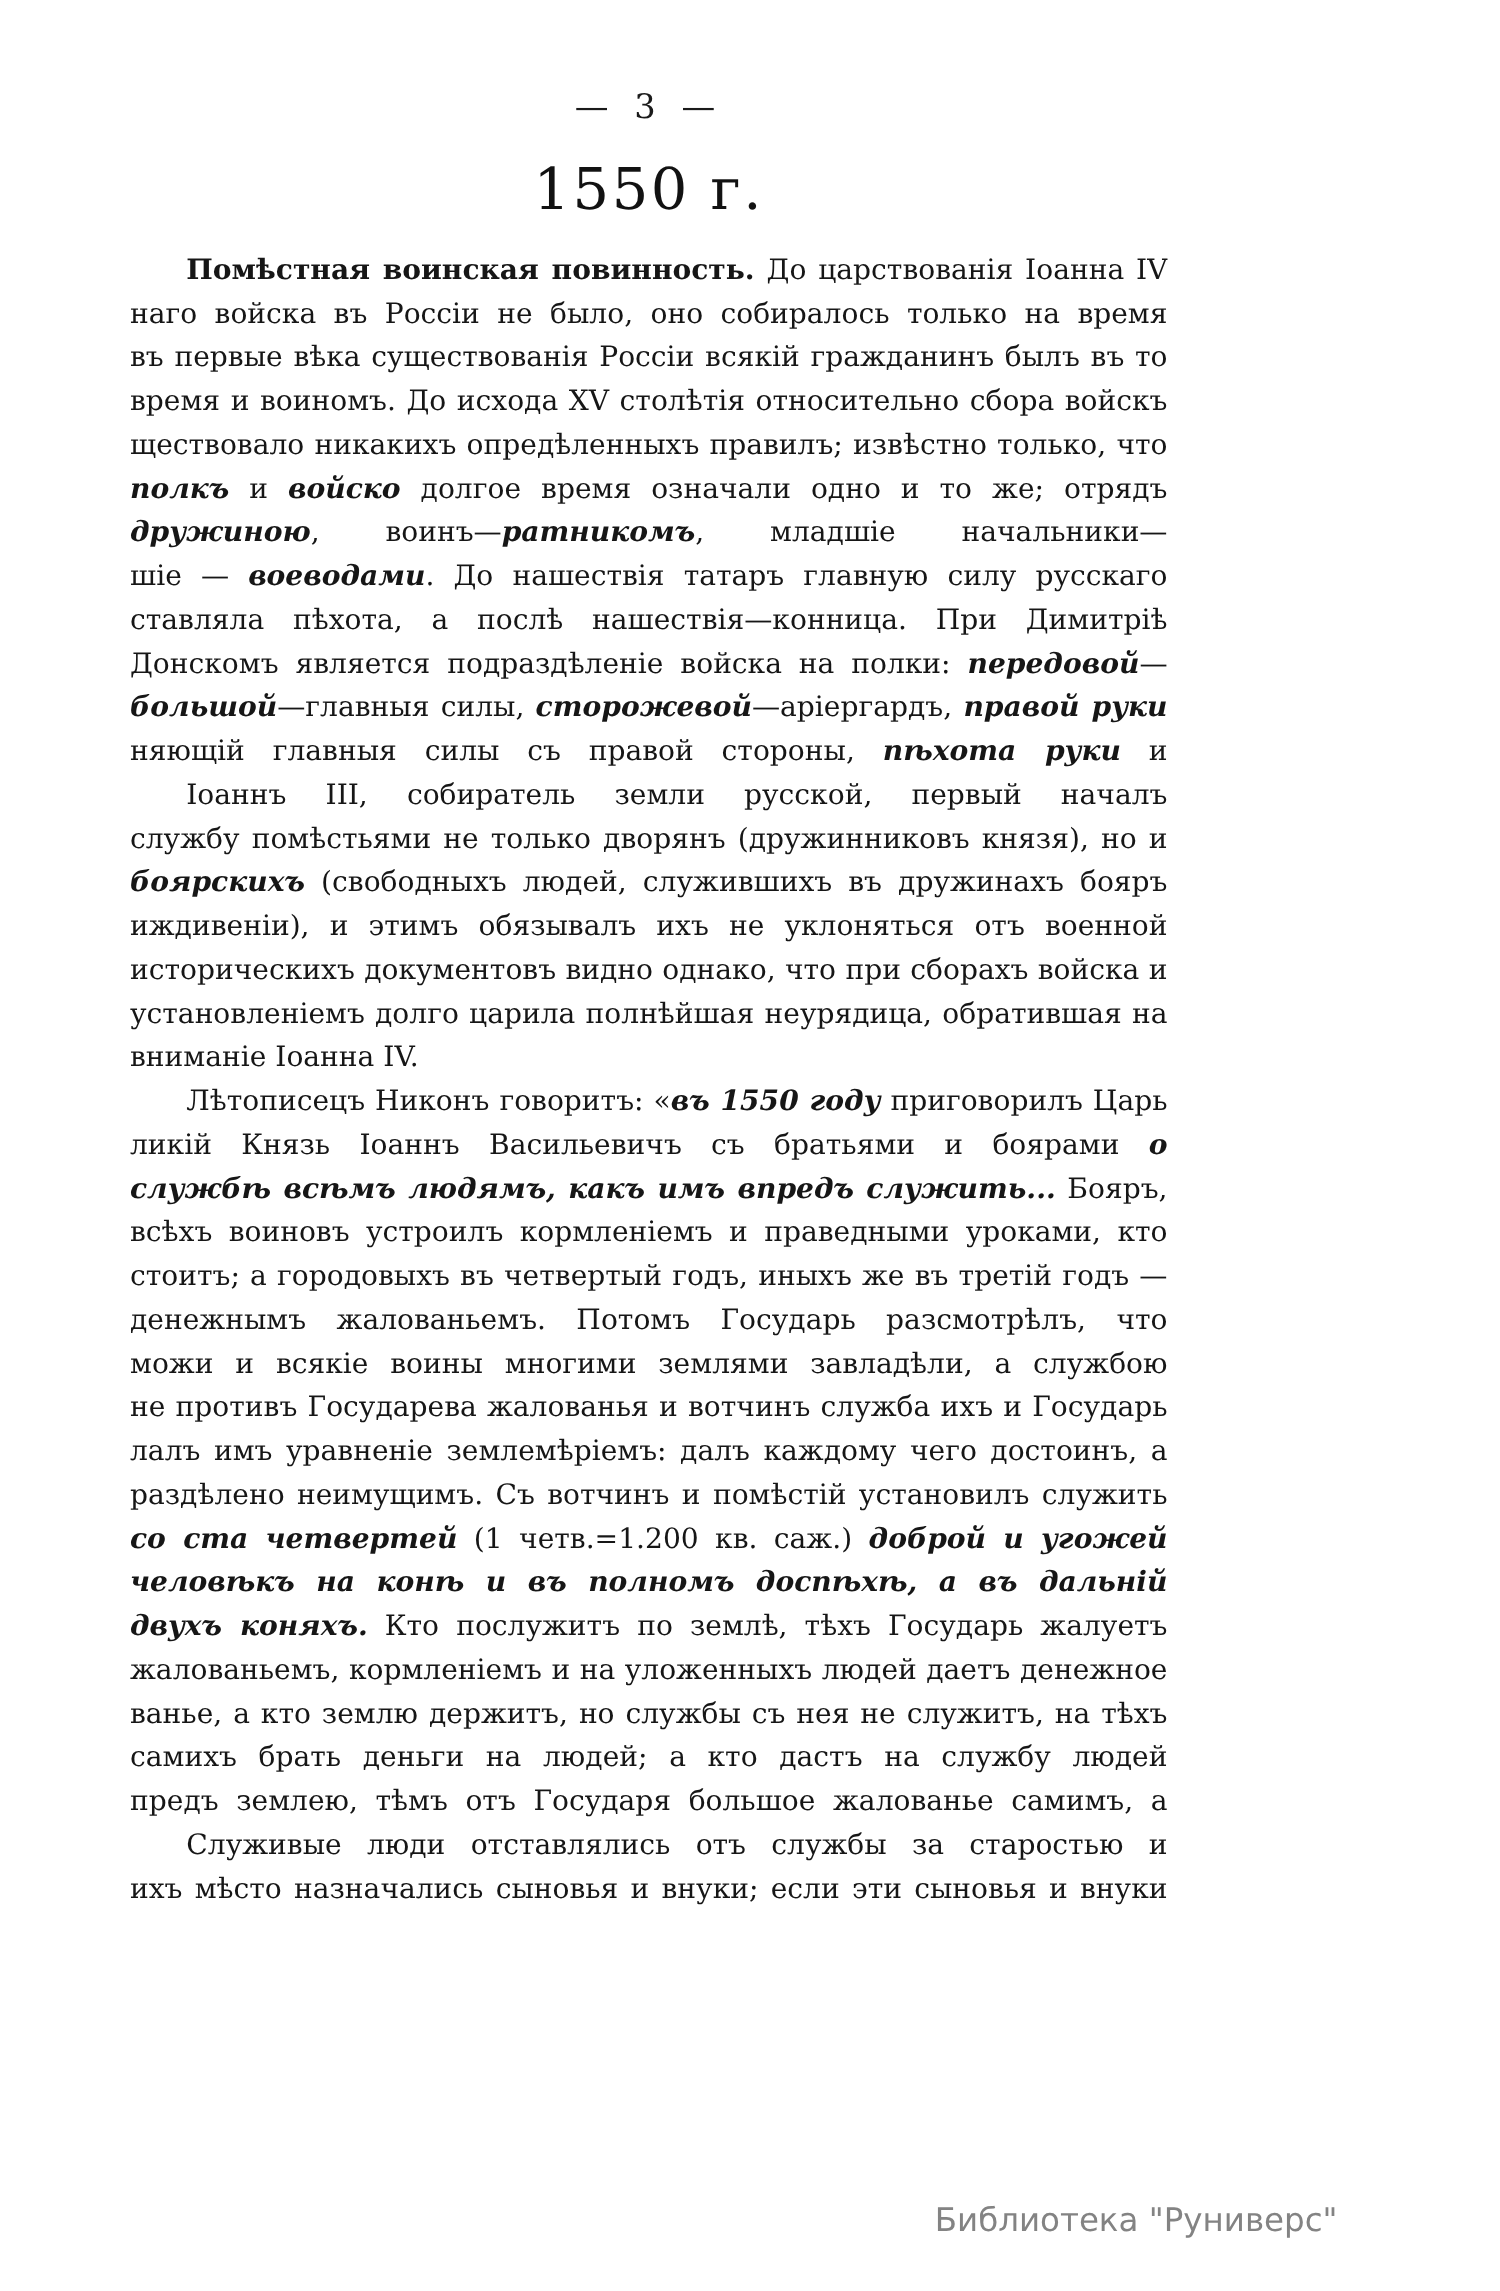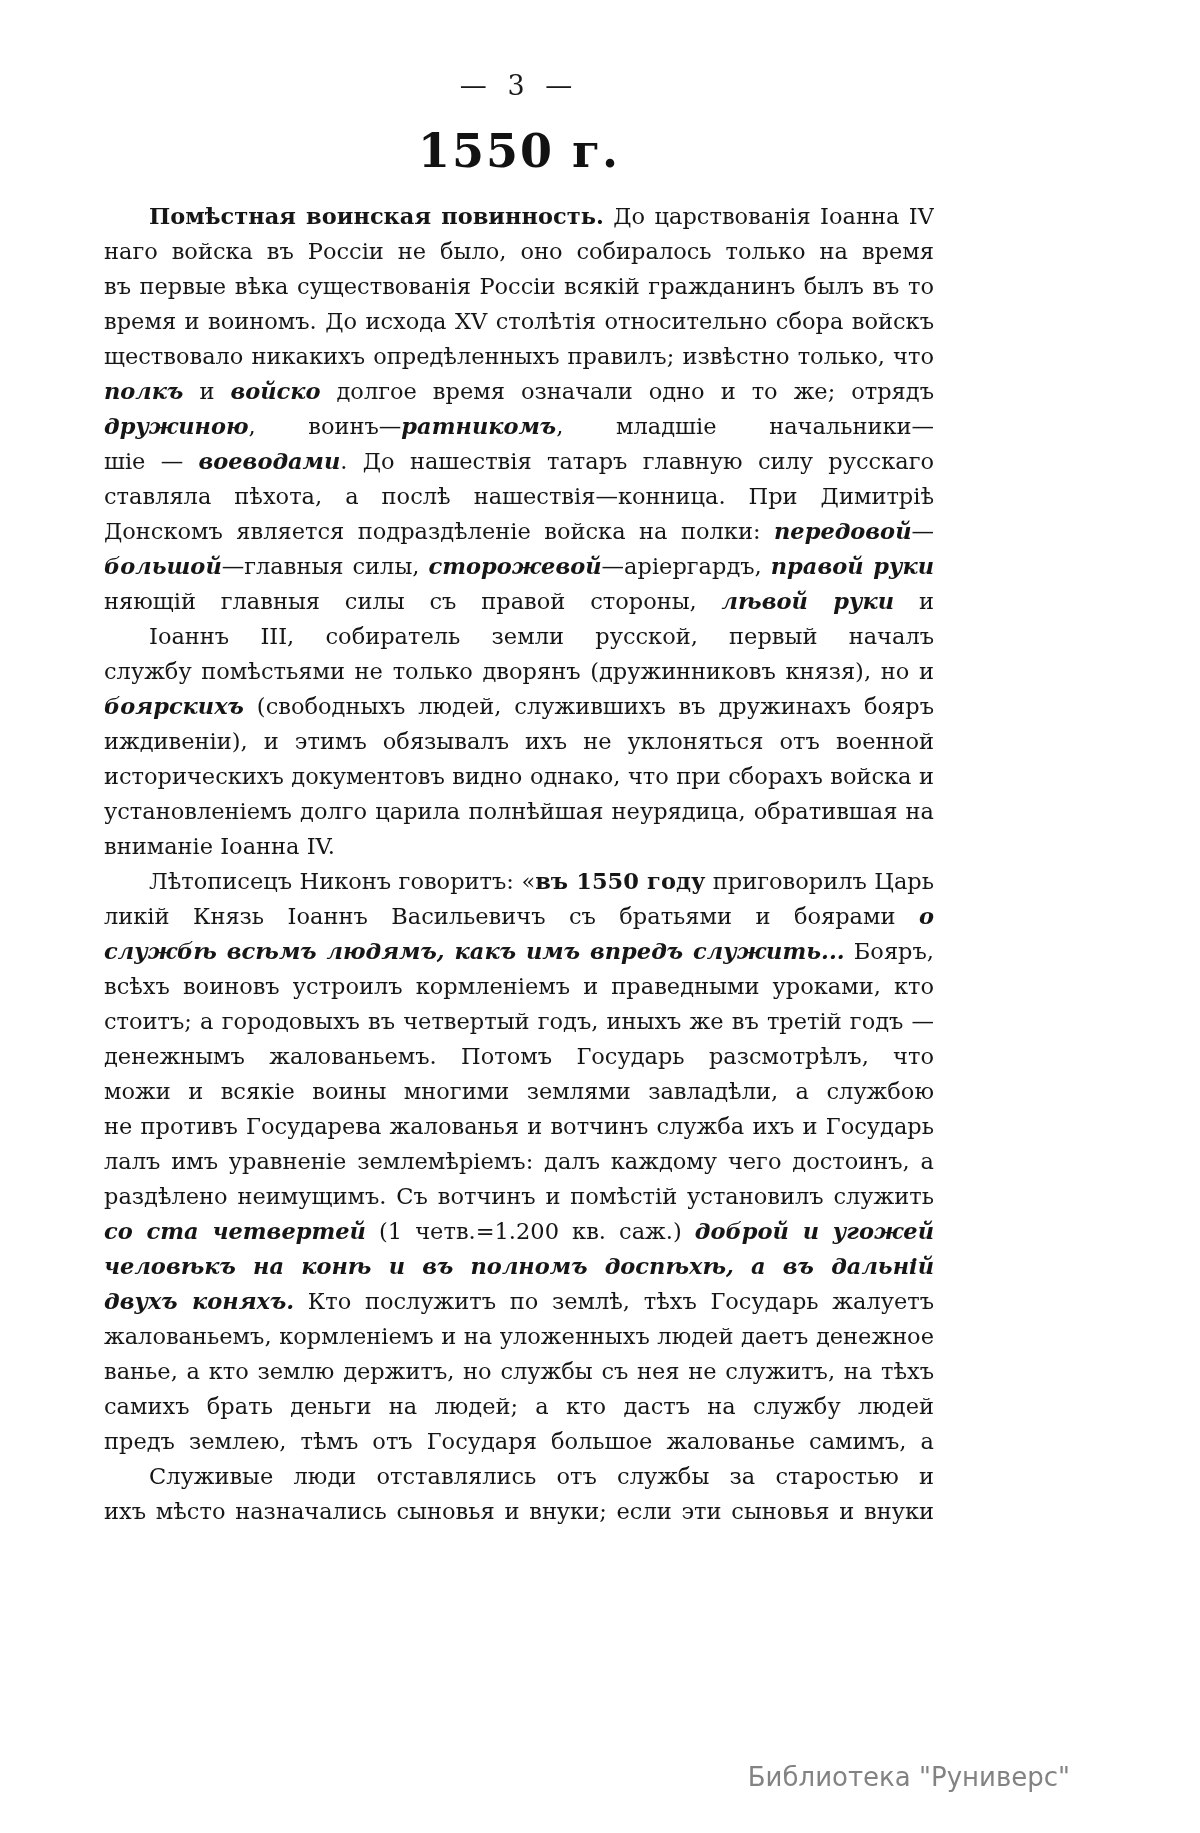--- a/index.html
+++ b/index.html
@@ -26,21 +26,21 @@
     letter-spacing: 6px;
     color: #1a1a1a;
   }
   .doc-title {
     position: absolute;
     top: 124px;
     left: 104px;
     width: 830px;
     text-align: center;
     font-size: 46px;
-    font-weight: bold;
+    font-weight: normal;
     letter-spacing: 2px;
     color: #121212;
   }
   .text-block {
     position: absolute;
     top: 199px;
     left: 104px;
     width: 830px;
     font-size: 22.5px;
     line-height: 35px;
@@ -55,21 +55,21 @@
     height: 35px;
     overflow: hidden;
   }
   .line.first { text-indent: 45px; }
   .line.last {
     -moz-text-align-last: left;
     text-align-last: left;
   }
   .seg.b  { font-weight: bold; }
   .seg.i  { font-style: italic; font-weight: bold; }
-  .seg.bi { font-weight: bold; }
+  .seg.bi { font-weight: bold; font-style: italic; }
   .watermark {
     position: absolute;
     top: 1762px;
     left: 0;
     width: 1070px;
     text-align: right;
     font-family: "DejaVu Sans", sans-serif;
     font-size: 26px;
     color: #838383;
   }
@@ -86,21 +86,21 @@
         <div class="line"><span class="seg">наго войска въ Россіи не было, оно собиралось только на время войны и</span></div>
         <div class="line"><span class="seg">въ первые вѣка существованія Россіи всякій гражданинъ былъ въ то же</span></div>
         <div class="line"><span class="seg">время и воиномъ. До исхода XV столѣтія относительно сбора войскъ не су-</span></div>
         <div class="line"><span class="seg">ществовало никакихъ опредѣленныхъ правилъ; извѣстно только, что слова</span></div>
         <div class="line"><span class="seg i">полкъ</span><span class="seg"> и </span><span class="seg i">войско</span><span class="seg"> долгое время означали одно и то же; отрядъ назывался</span></div>
         <div class="line"><span class="seg i">дружиною</span><span class="seg">, воинъ—</span><span class="seg i">ратникомъ</span><span class="seg">, младшіе начальники—</span><span class="seg i">держитъ</span><span class="seg">, а стар-</span></div>
         <div class="line"><span class="seg">шіе — </span><span class="seg i">воеводами</span><span class="seg">. До нашествія татаръ главную силу русскаго войска со-</span></div>
         <div class="line"><span class="seg">ставляла пѣхота, а послѣ нашествія—конница. При Димитріѣ Іоанновичѣ</span></div>
         <div class="line"><span class="seg">Донскомъ является подраздѣленіе войска на полки: </span><span class="seg i">передовой</span><span class="seg">—авангардъ,</span></div>
         <div class="line"><span class="seg i">большой</span><span class="seg">—главныя силы, </span><span class="seg i">сторожевой</span><span class="seg">—аріергардъ, </span><span class="seg i">правой руки</span><span class="seg">—охра-</span></div>
-        <div class="line"><span class="seg">няющій главныя силы съ правой стороны, </span><span class="seg i">лѣвой руки</span><span class="seg"> и </span><span class="seg i">яртаульный</span></div>
+        <div class="line"><span class="seg">няющій главныя силы съ правой стороны, </span><span class="seg i">пѣхота руки</span><span class="seg"> и </span><span class="seg i">яртаульный</span></div>
       </div>
       <div class="paragraph">
         <div class="line first"><span class="seg">Іоаннъ III, собиратель земли русской, первый началъ награждать за</span></div>
         <div class="line"><span class="seg">службу помѣстьями не только дворянъ (дружинниковъ князя), но и </span></div>
         <div class="line"><span class="seg i">боярскихъ</span><span class="seg"> (свободныхъ людей, служившихъ въ дружинахъ бояръ на ихъ</span></div>
         <div class="line"><span class="seg">иждивеніи), и этимъ обязывалъ ихъ не уклоняться отъ военной службы. Изъ</span></div>
         <div class="line"><span class="seg">историческихъ документовъ видно однако, что при сборахъ войска и за симъ</span></div>
         <div class="line"><span class="seg">установленіемъ долго царила полнѣйшая неурядица, обратившая на себя</span></div>
         <div class="line last"><span class="seg">вниманіе Іоанна IV.</span></div>
       </div>

